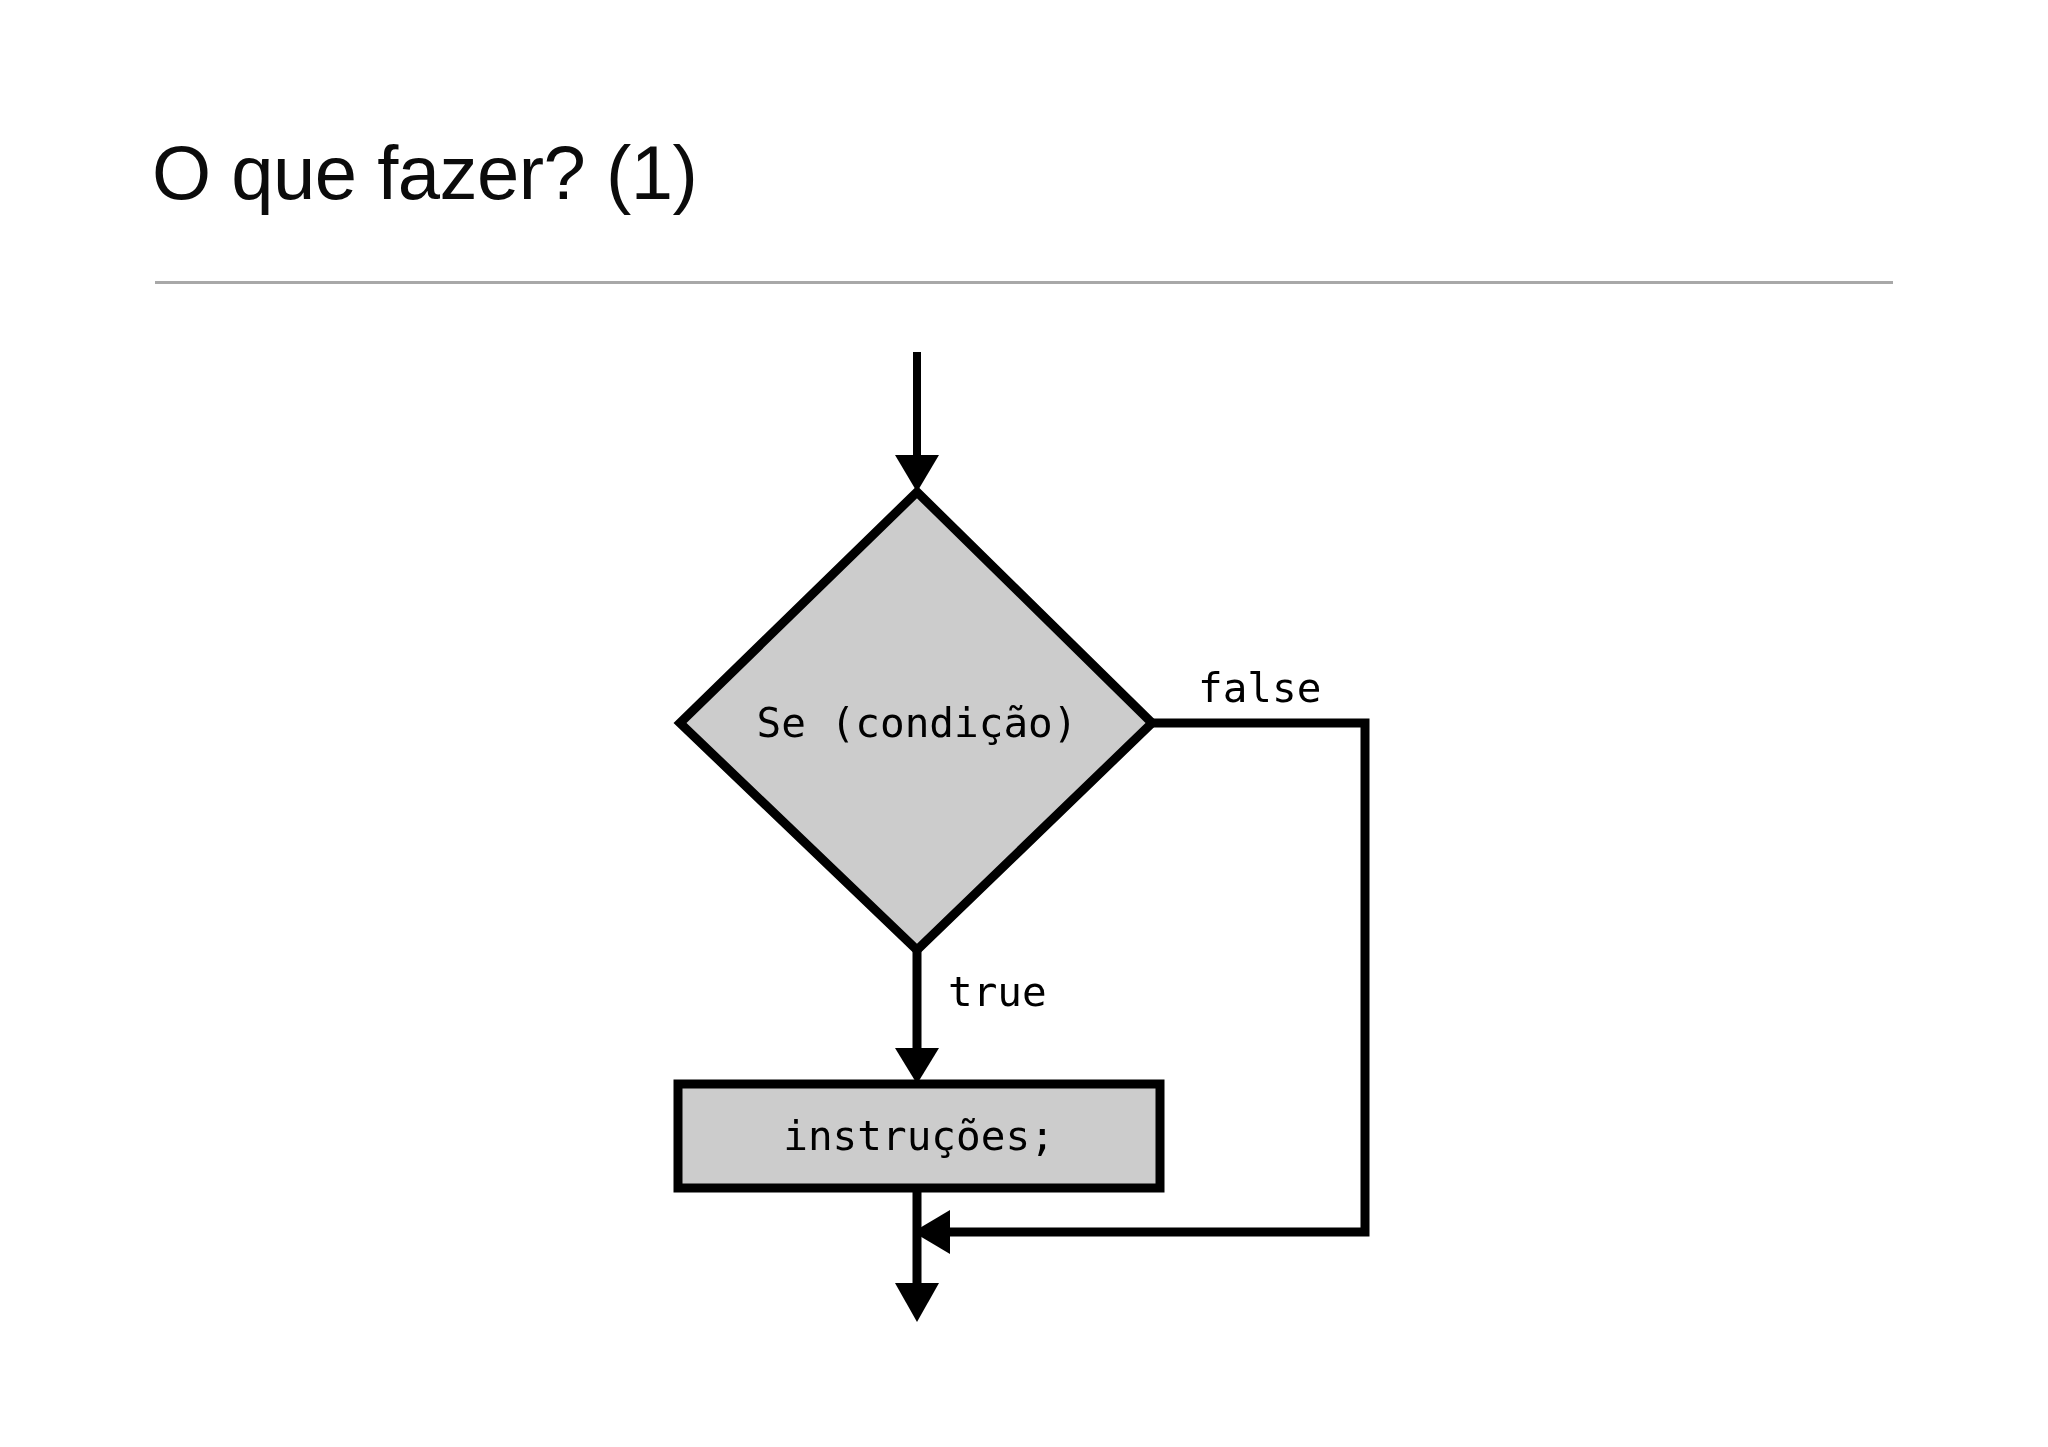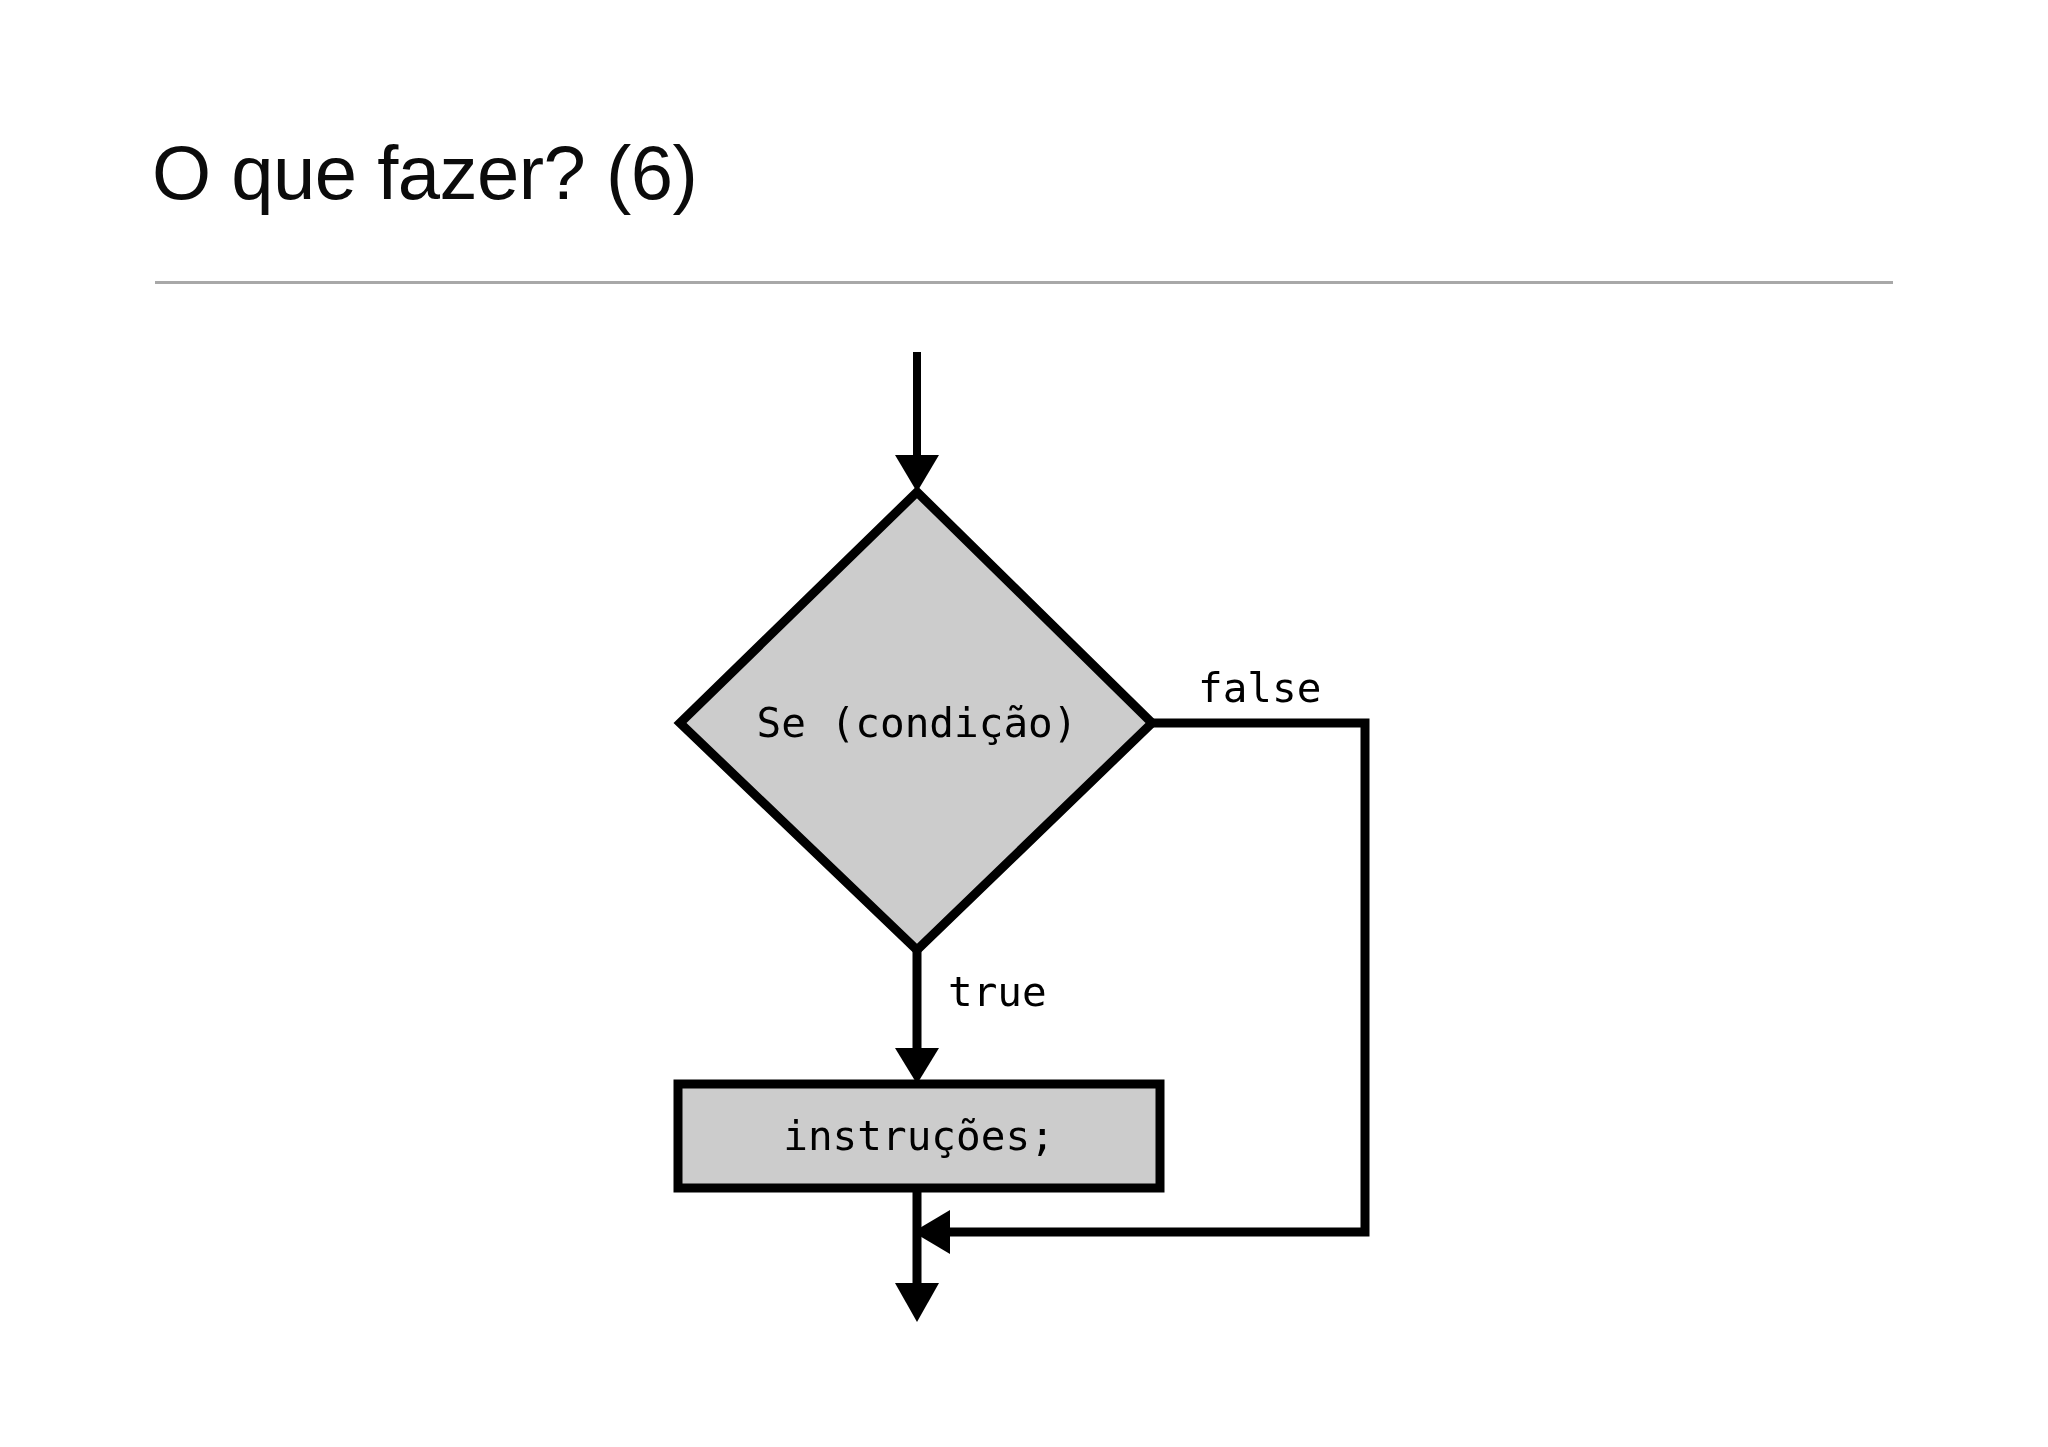--- a/index.html
+++ b/index.html
@@ -57,21 +57,21 @@
     font-family: "DejaVu Sans Mono", "Liberation Mono", monospace;
     font-size: 41px;
     fill: #000000;
   }
 </style>
 </head>
 <body>
 
 <div id="slide">
 
-  <div id="slide-title">O que fazer? (6)</div>
+  <div id="slide-title">O que fazer? (1)</div>
 
   <div id="title-divider"></div>
 
   <svg id="flowchart-svg" viewBox="0 0 2048 1447">
 
     <defs>
       <marker id="arrow-down" viewBox="0 0 12 12" refX="6" refY="10" markerWidth="12" markerHeight="12" orient="auto-start-reverse">
         <path d="M 1 1 L 6 11 L 11 1 Z" fill="#000000"></path>
       </marker>
     </defs>

